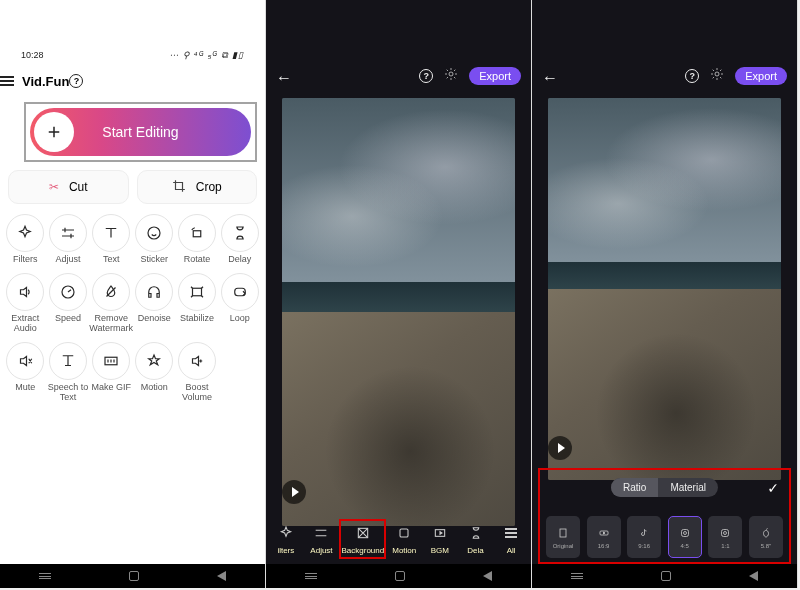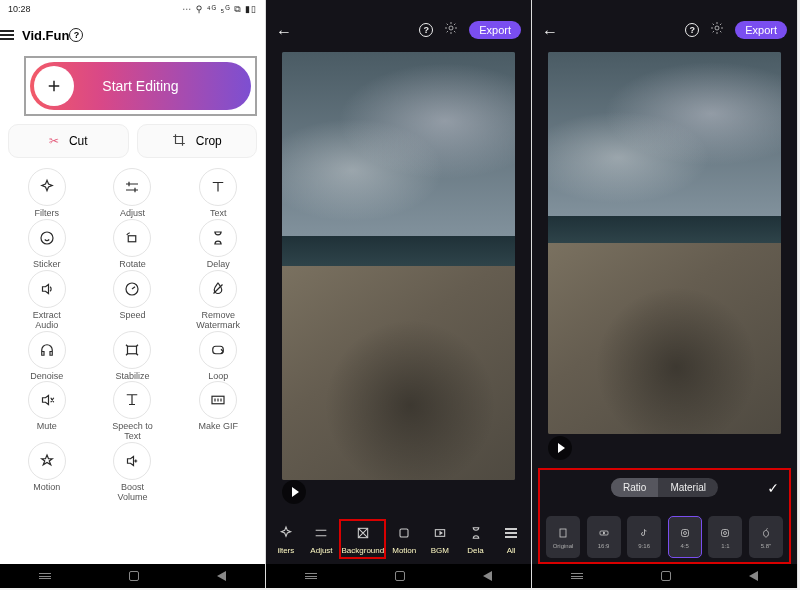--- a/index.html
+++ b/index.html
@@ -22,26 +22,27 @@
   .panel1 { width: 266px; }
   .panel2 { width: 266px; }
   .panel3 { width: 266px; }
 
   
   .statusbar {
     height: 18px;
     display: flex;
     justify-content: space-between;
     align-items: center;
-    padding: 0 8px;
+    padding: 0 21px;
     font-size: 9px;
     color: #222;
+    margin-top: 46px;
   }
   .dark .statusbar { color: #eee; height: 12px;}
-  .status-right-icons { letter-spacing: 1px; }
+  .status-right-icons { letter-spacing: 1px; font-style: italic; }
 
   
   .appbar {
     height: 34px;
     display: flex;
     align-items: center;
     padding: 0 0;
   }
   .appbar-left { display: flex; align-items: center; gap: 8px; }
   .menu-icon { display: flex; flex-direction: column; gap: 2px; }
@@ -95,22 +96,23 @@
     border: 1px solid #eee;
     display: flex; align-items: center; justify-content: center; gap: 10px;
     font-size: 12px;
   }
   .cc-btn .ic { color: #e35a7a; }
   .cc-btn.crop .ic { color: #444; }
 
   
   .tool-grid {
     display: grid;
-    grid-template-columns: repeat(3, 1fr);
+    grid-template-columns: repeat(6, 1fr);
     padding: 0 4px;
+    row-gap: 8px;
   }
   .tool {
     display: flex; flex-direction: column; align-items: center;
     font-size: 9px; text-align: center; color: #555;
     line-height: 1.1;
   }
   .tool .circle {
     width: 38px; height: 38px; border-radius: 50%;
     background: #fff; border: 1px solid #e4e4e4;
     display: flex; align-items: center; justify-content: center;

